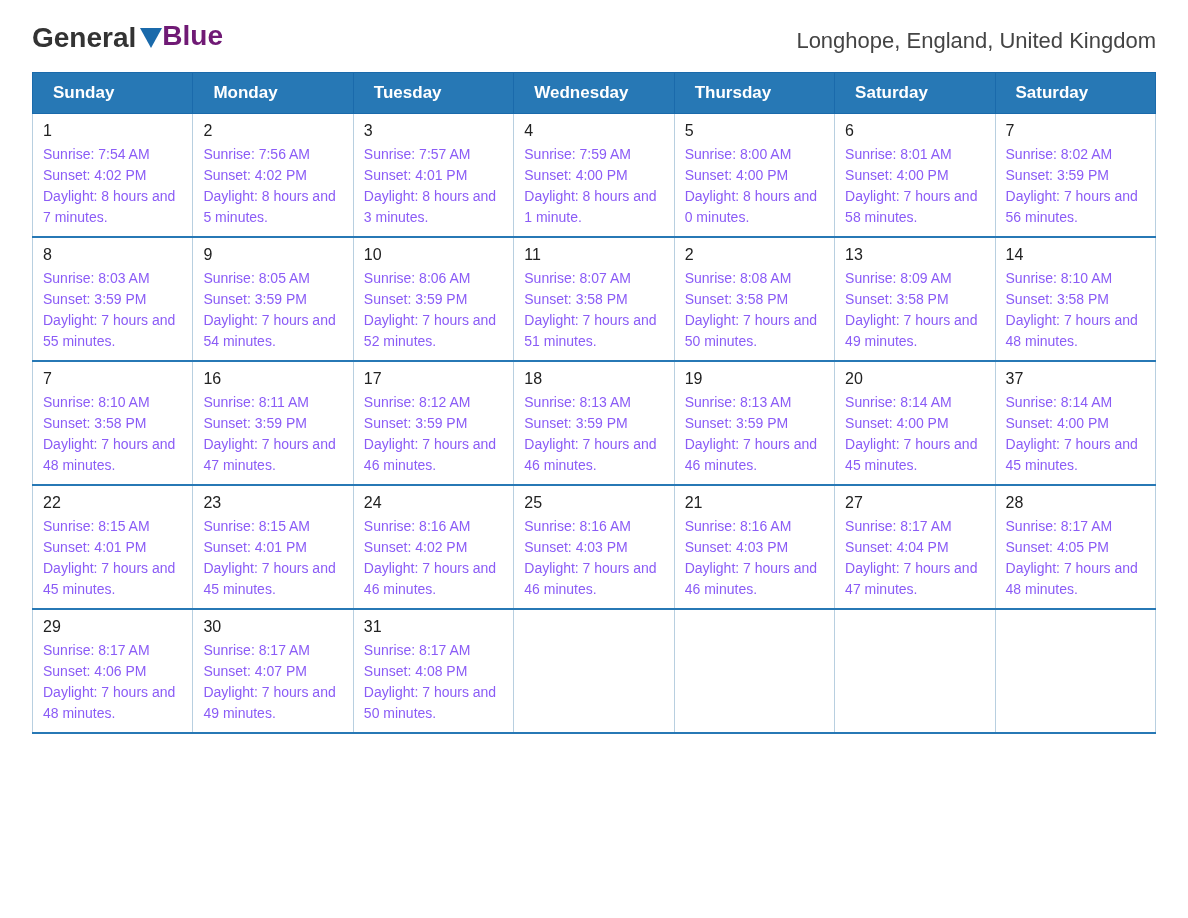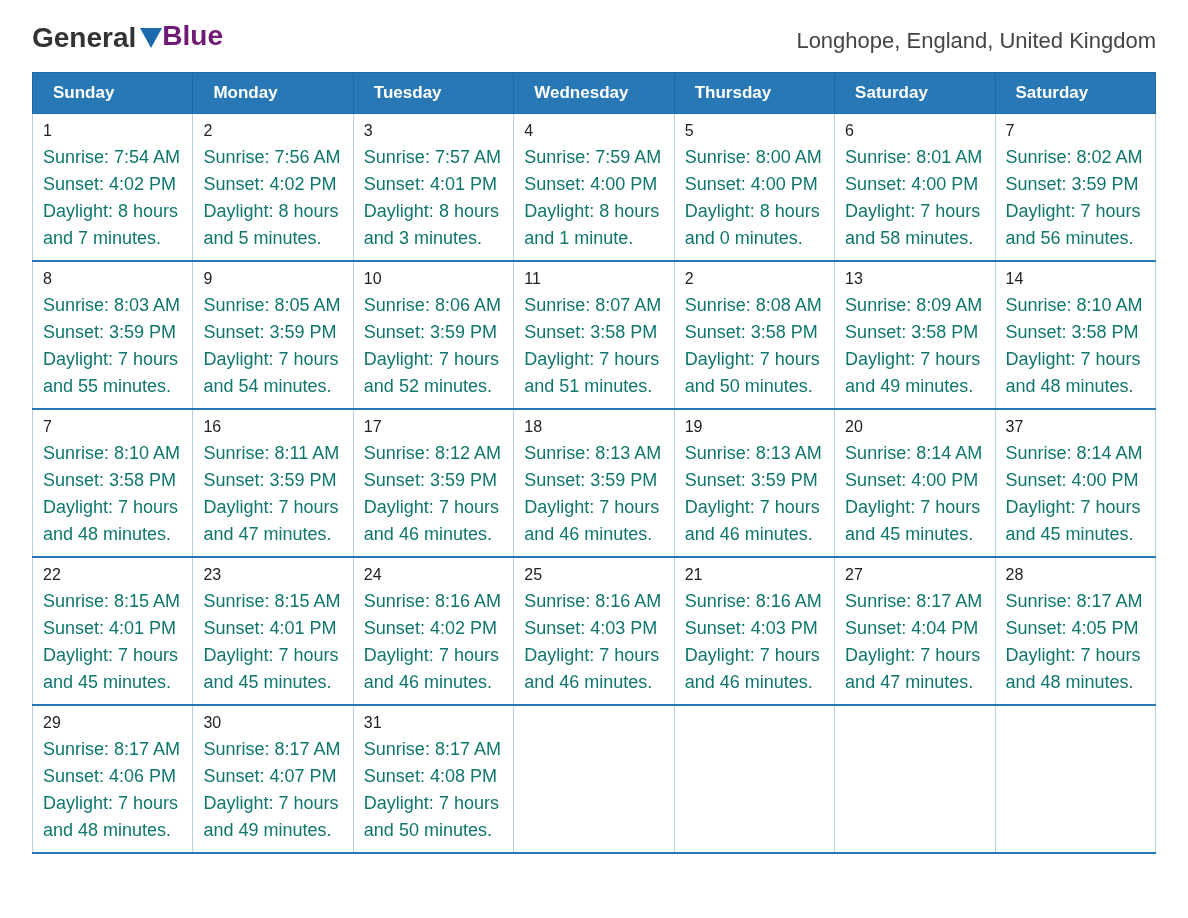--- a/index.html
+++ b/index.html
@@ -71,23 +71,23 @@
       height: 110px;
     }
     .calendar tbody tr td .day-num {
       font-size: 16px;
       font-weight: normal;
       color: #222;
       display: block;
       margin-bottom: 4px;
     }
     .calendar tbody tr td .day-info {
-      font-size: 18px;
+      font-size: 14px;
       line-height: 1.5;
-      color: #0f766e;
+      color: #8b5cf6;
     }
     .calendar tbody tr td.empty {
       background: #fff;
     }
     .calendar tbody tr {
       border-bottom: 2px solid #2778b5;
     }
   </style>
 </head>
 <body>

